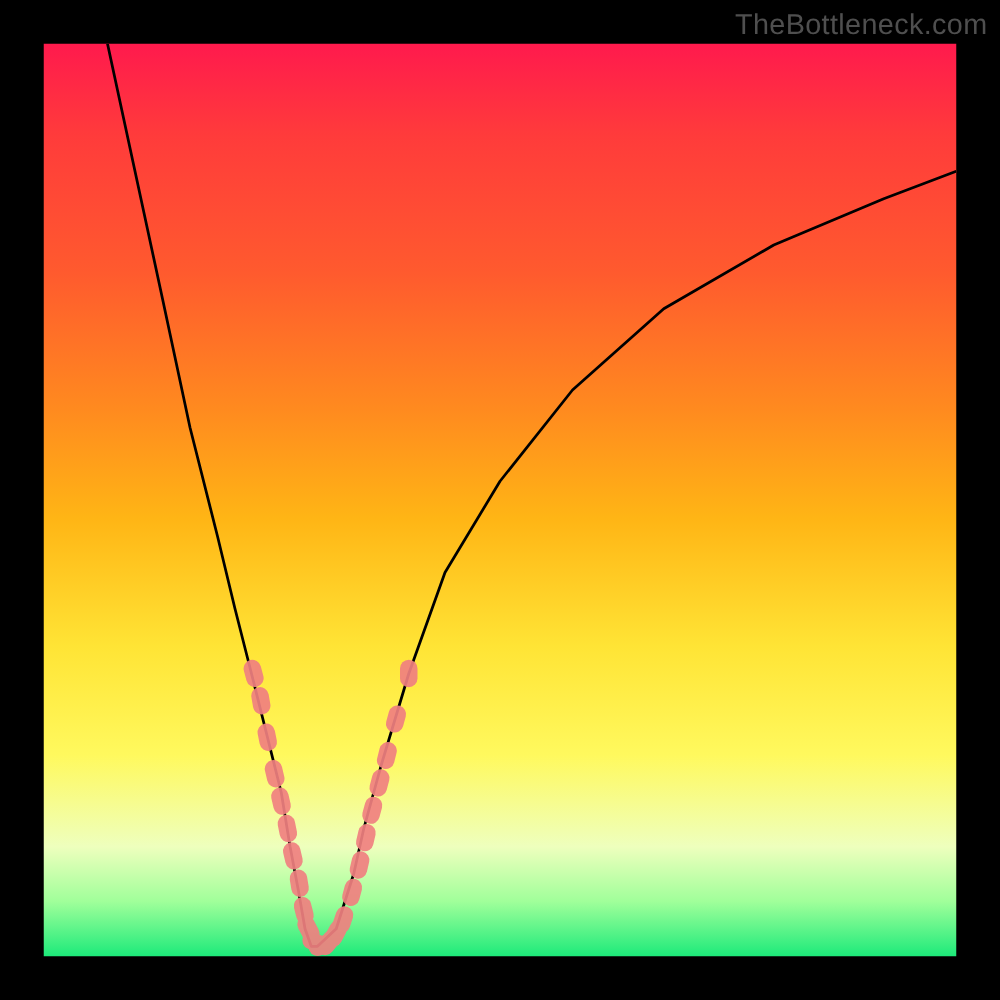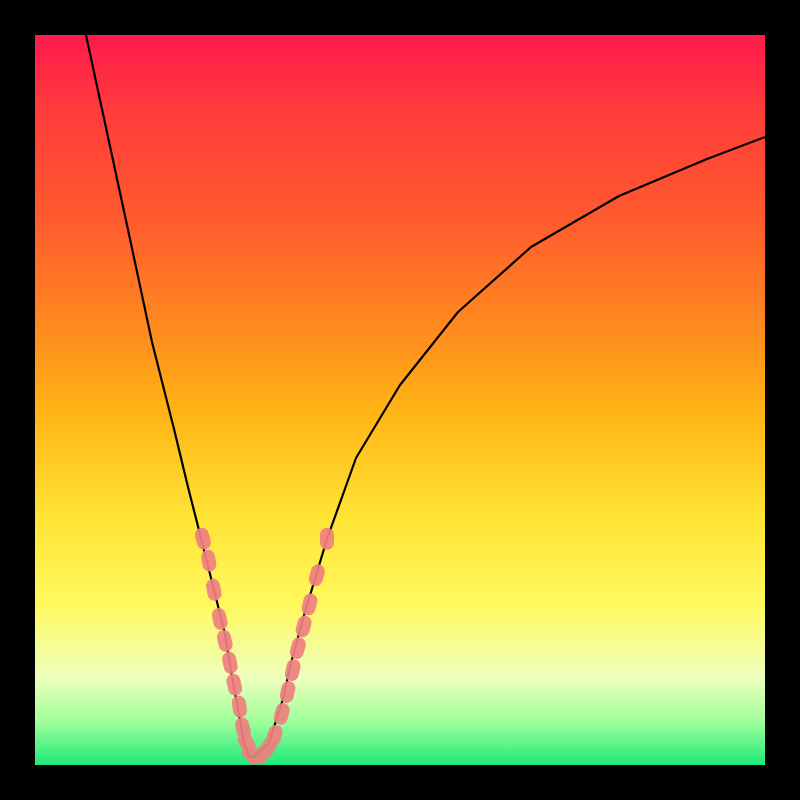--- a/index.html
+++ b/index.html
@@ -111,13 +111,14 @@
         <rect x="245.6" y="646.0" width="14" height="22" rx="7" ry="7" fill="#f08080" transform="rotate(13.1 252.6 657.0)"></rect>
         <rect x="250.7" y="624.1" width="14" height="22" rx="7" ry="7" fill="#f08080" transform="rotate(13.1 257.7 635.1)"></rect>
         <rect x="255.8" y="602.2" width="14" height="22" rx="7" ry="7" fill="#f08080" transform="rotate(14.9 262.8 613.2)"></rect>
         <rect x="261.6" y="580.3" width="14" height="22" rx="7" ry="7" fill="#f08080" transform="rotate(14.9 268.6 591.3)"></rect>
         <rect x="267.5" y="558.4" width="14" height="22" rx="7" ry="7" fill="#f08080" transform="rotate(14.0 274.5 569.4)"></rect>
         <rect x="274.8" y="529.2" width="14" height="22" rx="7" ry="7" fill="#f08080" transform="rotate(15.6 281.8 540.2)"></rect>
         <rect x="285.0" y="492.7" width="14" height="22" rx="7" ry="7" fill="#f08080" transform="rotate(0.0 292.0 503.7)"></rect>
       </g>
   </svg>
 
+  <div class="watermark">TheBottleneck.com</div>
 </div>
 
 </body></html>

